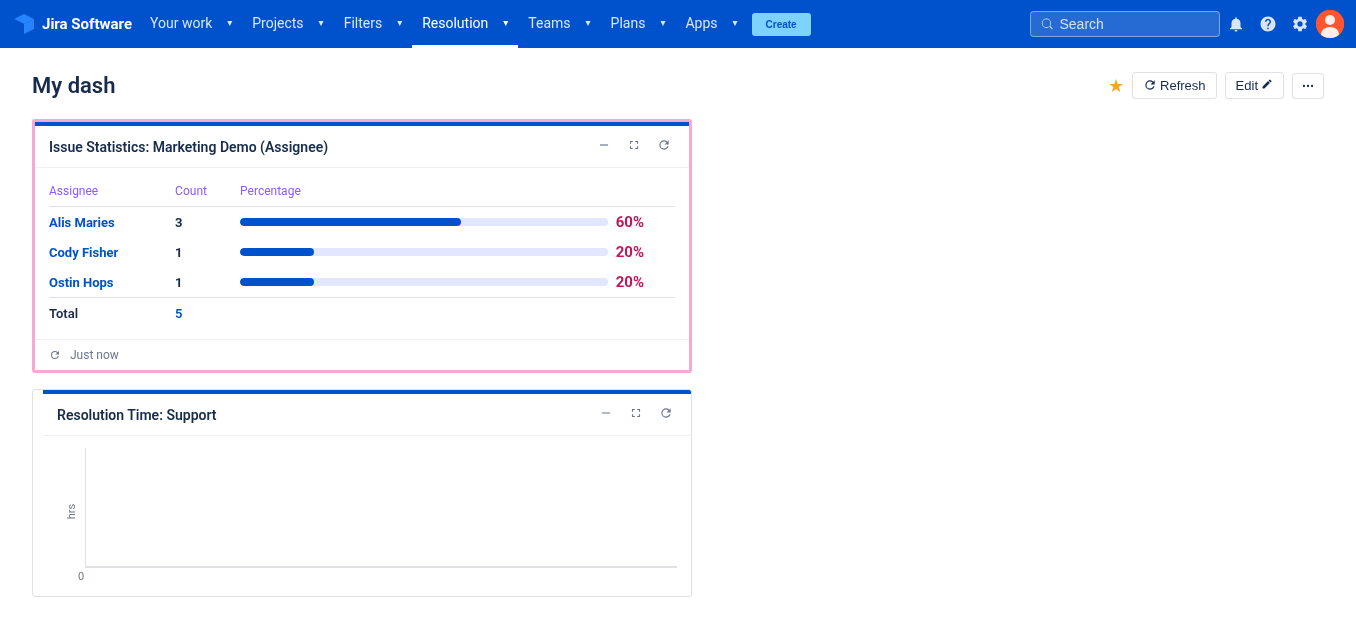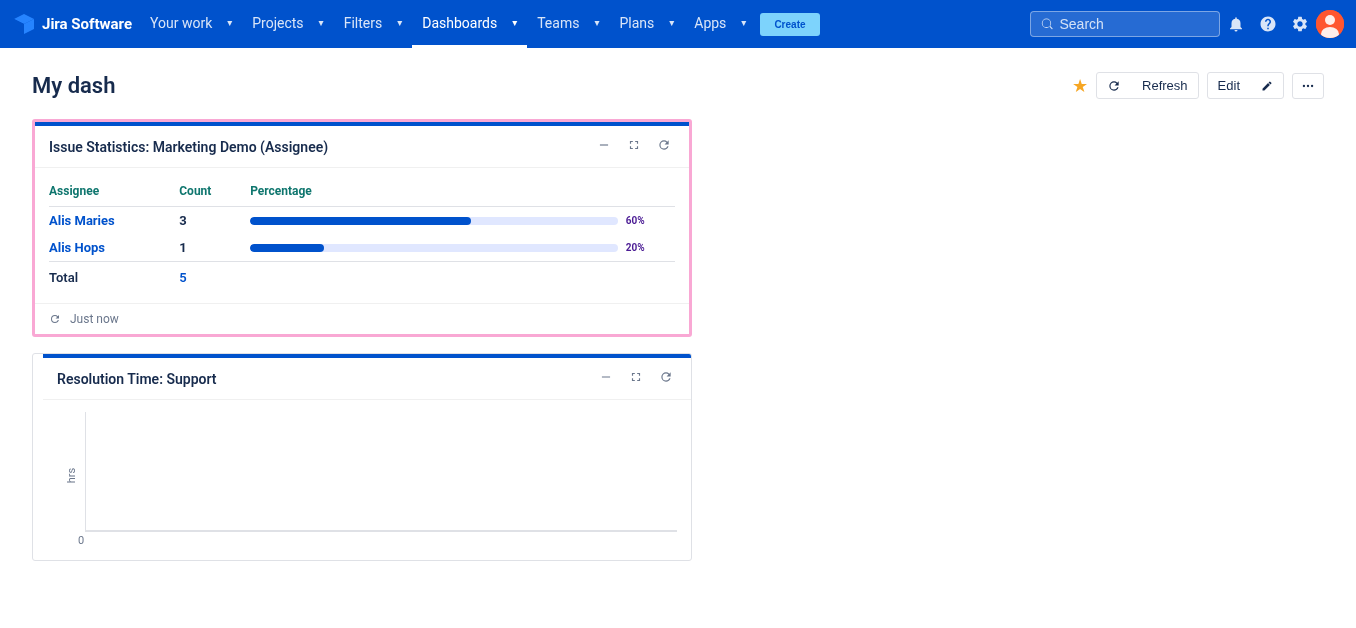--- a/index.html
+++ b/index.html
@@ -52,21 +52,21 @@
     
     .main { padding: 24px 32px; }
     .page-header {
       display: flex; align-items: center; justify-content: space-between;
       margin-bottom: 20px;
     }
     .page-title { font-size: 22px; font-weight: 600; color: #172b4d; }
     .page-actions { display: flex; align-items: center; gap: 8px; }
     .star-btn { background: none; border: none; cursor: pointer; font-size: 18px; color: #f6a623; }
     .refresh-btn, .edit-btn, .more-btn {
-      display: flex; align-items: center; gap: 21px;
+      display: flex; align-items: flex-start; gap: 3px;
       background: none; border: 1px solid #dfe1e6; border-radius: 3px;
       padding: 5px 10px; font-size: 13px; color: #172b4d; cursor: pointer;
     }
     .more-btn { padding: 5px 8px; }
 
     
     .widget-container { border: 3px solid #f9a8d4; border-radius: 3px; margin-bottom: 16px; overflow: hidden; }
     .widget-top-border { height: 4px; background: #0052cc; }
     .widget-header {
       display: flex; align-items: center; justify-content: space-between;
@@ -74,27 +74,27 @@
     }
     .widget-title { font-size: 14px; font-weight: 600; color: #172b4d; }
     .widget-actions { display: flex; gap: 8px; }
     .widget-action-btn {
       background: none; border: none; cursor: pointer; color: #6b778c; font-size: 14px; padding: 2px 4px;
     }
     .widget-body { padding: 12px 14px; }
 
     
     table { width: 100%; border-collapse: collapse; }
-    th { text-align: left; font-size: 12px; font-weight: 700; color: #0f766e; padding: 4px 8px 8px 0; border-bottom: 1px solid #dfe1e6; }
+    th { text-align: left; font-size: 12px; font-weight: 400; color: #8b5cf6; padding: 4px 8px 8px 0; border-bottom: 1px solid #dfe1e6; }
     td { padding: 6px 8px 6px 0; vertical-align: middle; font-size: 13px; font-weight: bold; }
     .assignee-link { color: #0052cc; text-decoration: none; }
     .bar-cell { width: 60%; }
     .bar-track { background: #e0e7ff; height: 8px; border-radius: 4px; width: 100%; overflow: hidden; }
     .bar-fill { height: 100%; background: #0052cc; border-radius: 4px; }
-    .pct { font-size: 10px; color: #4c1d95; white-space: nowrap; }
+    .pct { font-size: 15px; color: #be185d; white-space: nowrap; }
     .count-cell { white-space: nowrap; }
     .total-row td { font-weight: 600; border-top: 1px solid #dfe1e6; padding-top: 8px; }
     .total-count { color: #0052cc; }
     .widget-footer { padding: 8px 14px; font-size: 12px; color: #6b778c; display: flex; align-items: center; gap: 9px; border-top: 1px solid #f0f0f0; }
 
     
     .resolution-widget { border: 1px solid #dfe1e6; border-radius: 3px; overflow: hidden; }
     .resolution-chart-area { padding: 12px 14px; min-height: 160px; position: relative; }
   </style>
 </head>
@@ -116,21 +116,21 @@
   </div>
   <div class="nav-item">
     <span>Projects</span>
     <span class="nav-chevron">▾</span>
   </div>
   <div class="nav-item">
     <span>Filters</span>
     <span class="nav-chevron">▾</span>
   </div>
   <div class="nav-item active">
-    <span>Dashboards</span>
+    <span>Resolution</span>
     <span class="nav-chevron">▾</span>
   </div>
   <div class="nav-item">
     <span>Teams</span>
     <span class="nav-chevron">▾</span>
   </div>
   <div class="nav-item">
     <span>Plans</span>
     <span class="nav-chevron">▾</span>
   </div>
@@ -237,21 +237,31 @@
     <td><a class="assignee-link" href="#">Alis Maries</a></td>
     <td class="count-cell">3</td>
     <td class="bar-cell">
       <div class="bar-track">
         <div class="bar-fill" style="width:60%"></div>
       </div>
     </td>
     <td class="pct">60%</td>
   </tr>
             <tr>
-    <td><a class="assignee-link" href="#">Alis Hops</a></td>
+    <td><a class="assignee-link" href="#">Cody Fisher</a></td>
+    <td class="count-cell">1</td>
+    <td class="bar-cell">
+      <div class="bar-track">
+        <div class="bar-fill" style="width:20%"></div>
+      </div>
+    </td>
+    <td class="pct">20%</td>
+  </tr>
+            <tr>
+    <td><a class="assignee-link" href="#">Ostin Hops</a></td>
     <td class="count-cell">1</td>
     <td class="bar-cell">
       <div class="bar-track">
         <div class="bar-fill" style="width:20%"></div>
       </div>
     </td>
     <td class="pct">20%</td>
   </tr>
           </tbody>
         <tfoot>

